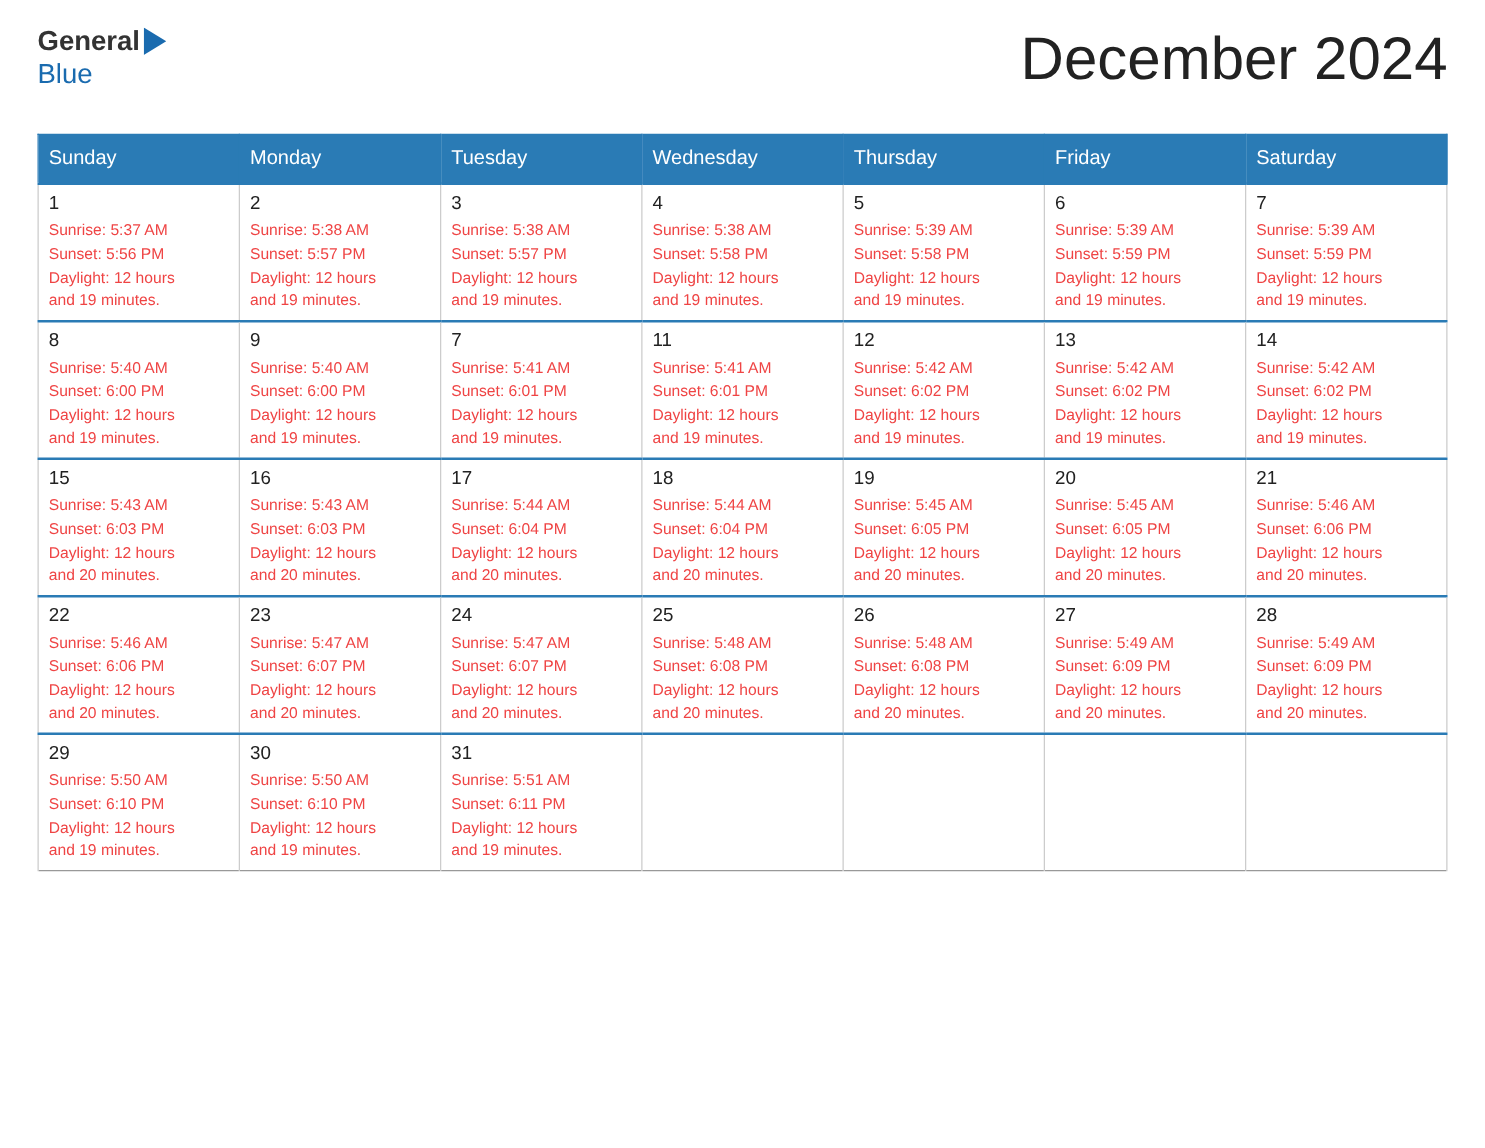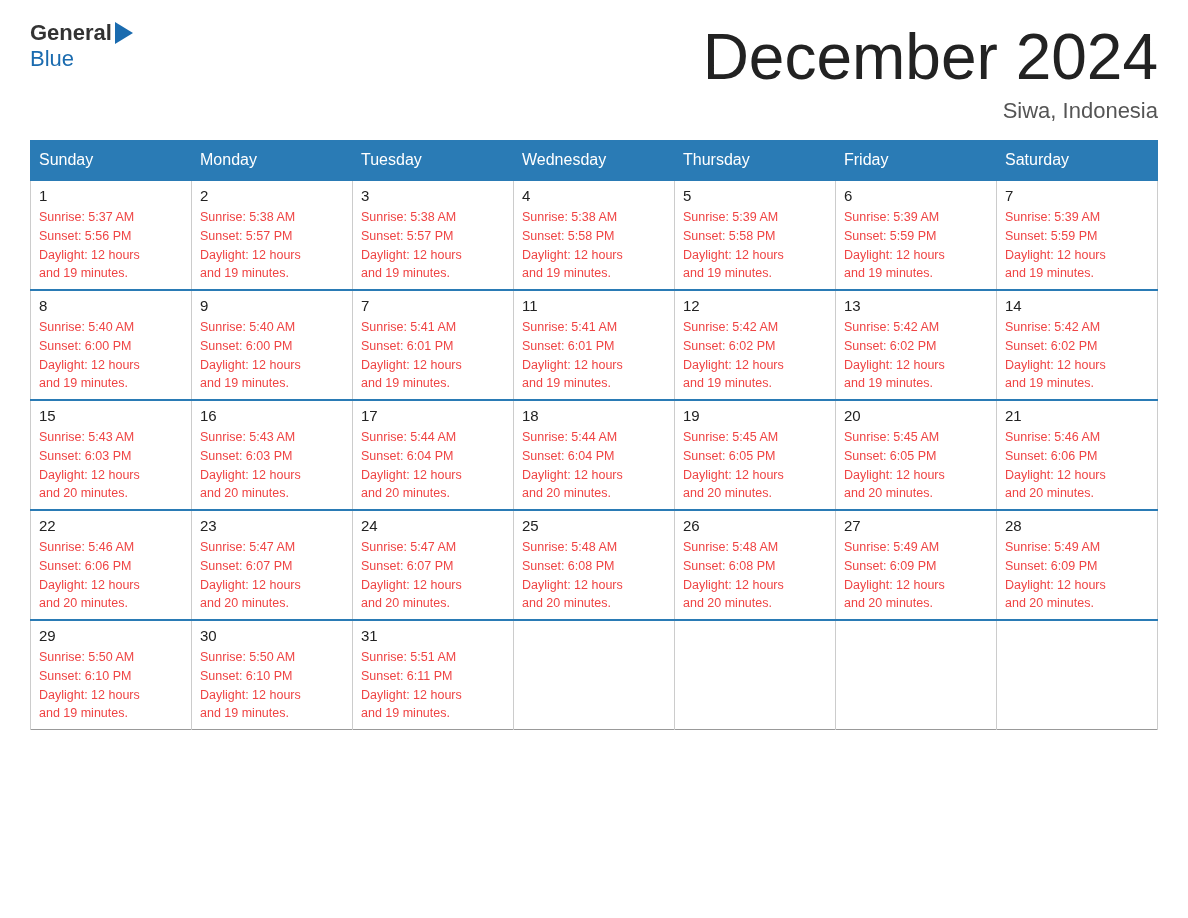--- a/index.html
+++ b/index.html
@@ -6,35 +6,35 @@
     body {
       font-family: Arial, sans-serif;
       background: #fff;
       padding: 20px 30px;
       color: #333;
     }
     .header {
       display: flex;
       justify-content: space-between;
       align-items: flex-start;
-      margin-bottom: 16px;
+      margin-bottom: 32px;
     }
     .logo-wrapper {
       display: flex;
       flex-direction: column;
     }
     .logo-line1 {
       display: flex;
       align-items: center;
     }
     .title-section {
       text-align: right;
     }
     .month-title {
-      font-size: 64px;
+      font-size: 48px;
       font-weight: normal;
       color: #222;
     }
     .location-title {
       font-size: 22px;
       color: #555;
       margin-top: 4px;
     }
     .calendar {
       width: 100%;
@@ -93,21 +93,20 @@
       <svg width="18" height="22" viewBox="0 0 18 22" style="margin-left:3px;margin-right:2px;">
         <polygon points="0,0 18,11 0,22" fill="#1a6baf"></polygon>
       </svg>
     </div>
     <div>
       <span style="font-size:22px;font-weight:normal;color:#1a6baf;">Blue</span>
     </div>
   </div>
   <div class="title-section">
     <div class="month-title">December 2024</div>
-    <div class="location-title">Siwa, Indonesia</div>
   </div>
 </div>
 
 <table class="calendar outer-border">
   <thead>
     <tr>
       <th>Sunday</th>
       <th>Monday</th>
       <th>Tuesday</th>
       <th>Wednesday</th>

